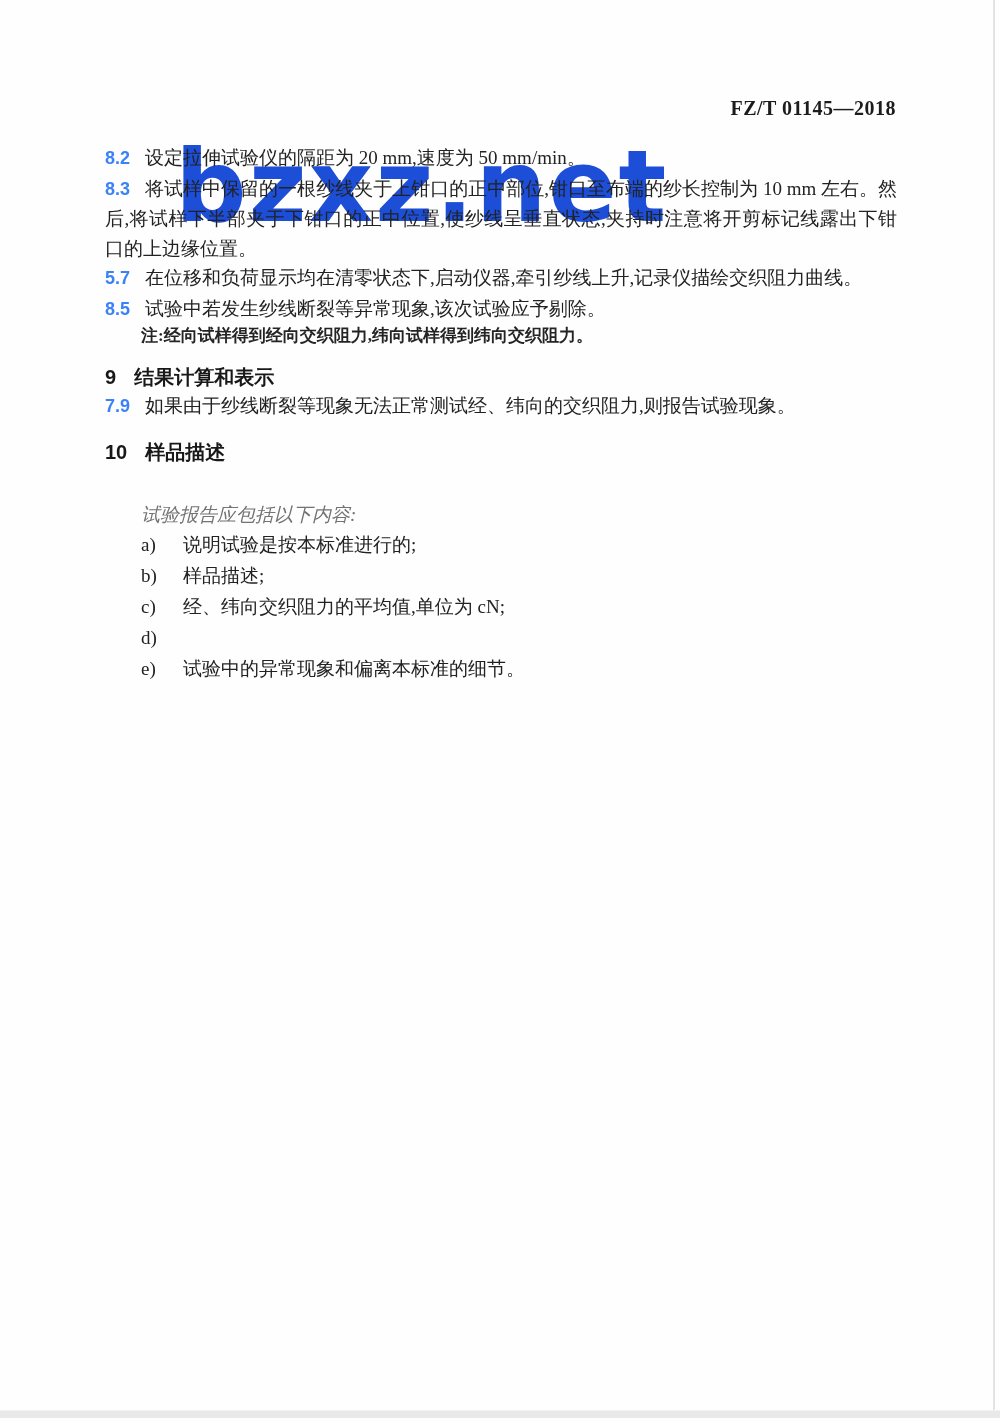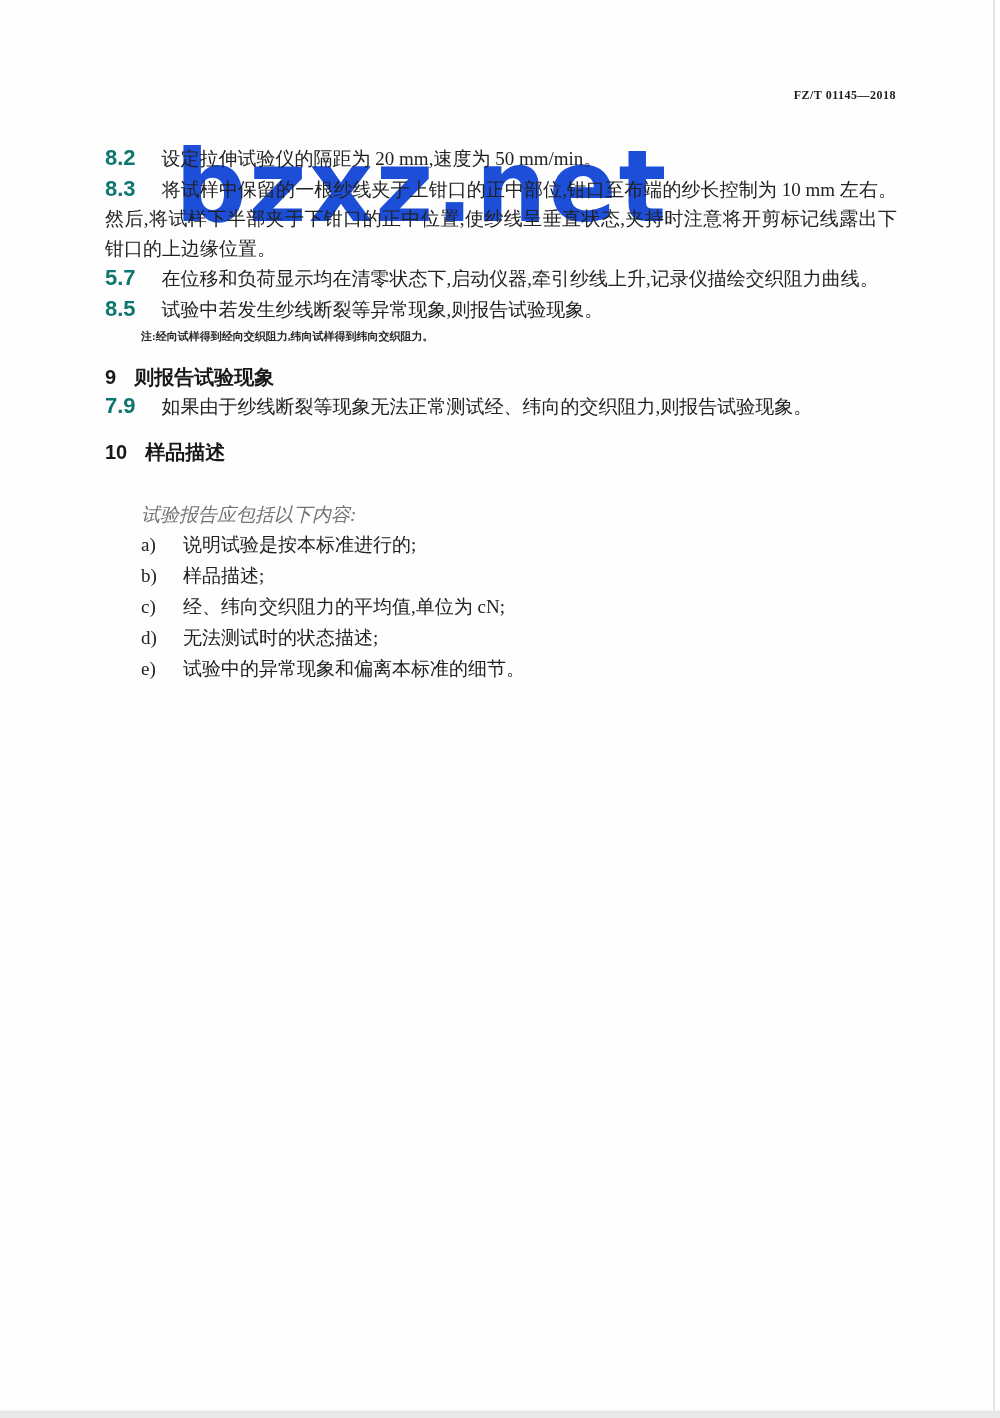--- a/index.html
+++ b/index.html
@@ -33,25 +33,25 @@
     font-size: 100px;
     letter-spacing: 2px;
     color: #1d4ed8;
     user-select: none;
     pointer-events: none;
     z-index: 0;
   }
 
   .std-code {
     position: absolute;
-    top: 88px;
+    top: 97px;
     right: 104px;
     font-family: "Liberation Serif", serif;
     font-weight: 700;
-    font-size: 12px;
+    font-size: 20px;
     letter-spacing: 0.5px;
     color: #1c1c1c;
     z-index: 2;
     text-align: center;
   }
 
   .content {
     position: absolute;
     left: 105px;
     width: 792px;
@@ -62,29 +62,29 @@
   p.clause {
     margin: 0;
     font-size: 19px;
     line-height: 29.5px;
     text-align: justify;
     color: #222;
   }
   .clause-num {
     font-family: "Liberation Sans", sans-serif;
     font-weight: 700;
-    font-size: 22px;
-    margin-right: 26px;
-    color: #0f766e;
+    font-size: 18px;
+    margin-right: 15px;
+    color: #3b82f6;
   }
   .p83 { margin-top: 2px; }
 
   .note {
     margin: 1px 0 0 36px;
-    font-size: 11px;
+    font-size: 17px;
     line-height: 22px;
     font-weight: 700;
     color: #242424;
   }
 
   .sec-head {
     margin: 16px 0 0 0;
     font-family: "Liberation Sans", sans-serif;
     font-weight: 700;
     font-size: 20px;
@@ -126,26 +126,26 @@
   <div class="std-code">FZ/T 01145—2018</div>
 
   <div class="content">
 
     <p class="clause"><span class="clause-num">8.2</span><span>设定拉伸试验仪的隔距为 20 mm,速度为 50 mm/min。</span></p>
 
     <p class="clause p83"><span class="clause-num">8.3</span><span>将试样中保留的一根纱线夹于上钳口的正中部位,钳口至布端的纱长控制为 10 mm 左右。然后,将试样下半部夹于下钳口的正中位置,使纱线呈垂直状态,夹持时注意将开剪标记线露出下钳口的上边缘位置。</span></p>
 
     <p class="clause"><span class="clause-num">5.7</span><span>在位移和负荷显示均在清零状态下,启动仪器,牵引纱线上升,记录仪描绘交织阻力曲线。</span></p>
 
-    <p class="clause"><span class="clause-num">8.5</span><span>试验中若发生纱线断裂等异常现象,则报告试验现象。</span></p>
+    <p class="clause"><span class="clause-num">8.5</span><span>试验中若发生纱线断裂等异常现象,该次试验应予剔除。</span></p>
 
 
     <p class="note">注:经向试样得到经向交织阻力,纬向试样得到纬向交织阻力。</p>
 
-    <h2 class="sec-head"><span class="sec-num">9</span><span>则报告试验现象</span></h2>
+    <h2 class="sec-head"><span class="sec-num">9</span><span>结果计算和表示</span></h2>
 
 
     <p class="clause"><span class="clause-num">7.9</span><span>如果由于纱线断裂等现象无法正常测试经、纬向的交织阻力,则报告试验现象。</span></p>
 
     <h2 class="sec-head"><span class="sec-num">10</span><span>样品描述</span></h2>
 
     <p class="intro">试验报告应包括以下内容:</p>
 
     <div class="report-list">
       <div class="report-item">
@@ -155,21 +155,20 @@
       <div class="report-item">
           <span class="item-marker">b)</span>
           <span>样品描述;</span>
         </div>
       <div class="report-item">
           <span class="item-marker">c)</span>
           <span>经、纬向交织阻力的平均值,单位为 cN;</span>
         </div>
       <div class="report-item">
           <span class="item-marker">d)</span>
-          <span>无法测试时的状态描述;</span>
         </div>
       <div class="report-item">
           <span class="item-marker">e)</span>
           <span>试验中的异常现象和偏离本标准的细节。</span>
         </div>
     </div>
 
   </div>
 
   <div class="edge-right"></div>

